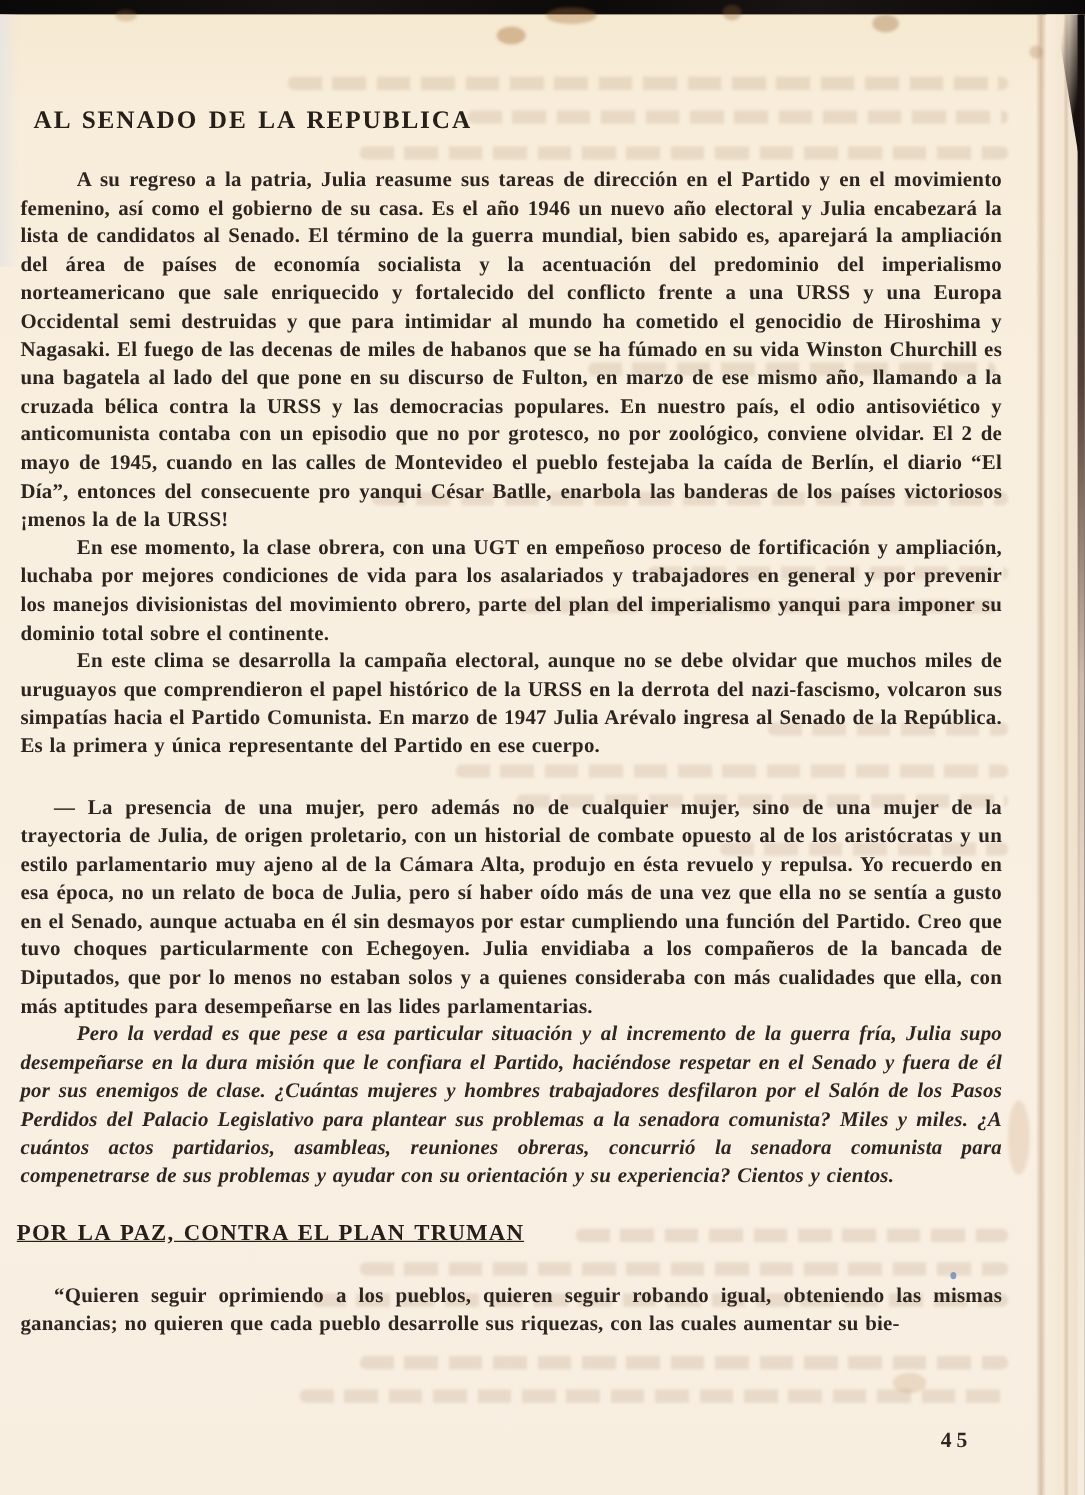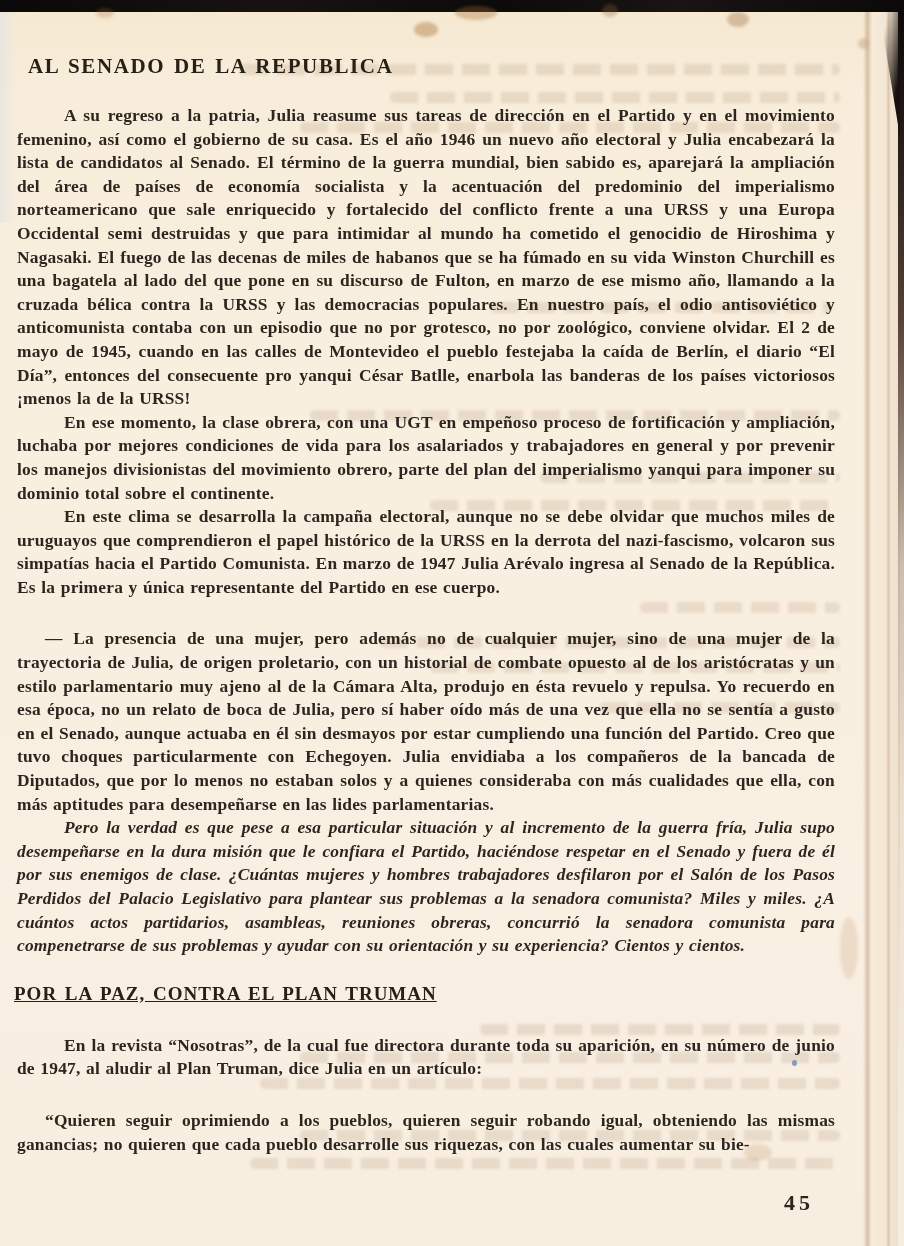--- a/index.html
+++ b/index.html
@@ -70,40 +70,40 @@
   .s5{left:858px;top:26px;width:11px;height:11px;background:rgba(150,100,50,.25);}
   .s6{left:840px;top:905px;width:18px;height:62px;background:rgba(195,152,110,.22);}
   .s7{left:744px;top:1132px;width:28px;height:17px;background:rgba(200,160,120,.28);}
   .s8{left:96px;top:-4px;width:18px;height:10px;background:rgba(160,110,55,.25);}
   .speck-blue{position:absolute;left:792px;top:1048px;width:5px;height:6px;border-radius:50%;
     background:#4a74b8;opacity:.65;filter:blur(.4px);}
 
   
   .content{
     position:absolute;left:17px;top:0;width:818px;
-    padding-top:42px;
+    padding-top:76px;
     color:#2d2620;
     font-size:17.4px;line-height:23.6px;font-weight:700;
     text-align:justify;
     letter-spacing:.2px;word-spacing:1px;
   }
   .h{
     font-weight:700;color:#272019;
     font-size:21px;line-height:24px;letter-spacing:1.6px;
     text-align:left;word-spacing:2px;
   }
   .h1{margin:0 0 26px 11px;}
   .h2{margin:24px 0 28px -3px;font-size:19px;letter-spacing:1px;text-decoration:underline;}
   .para{margin:0;text-indent:47px;}
   .quote{text-indent:28px;margin-top:28px;}
   .after-quote{margin-top:0;font-style:italic;}
 
   .page-number{
     position:absolute;left:784px;top:1178px;
-    color:#2d2620;font-size:22px;font-weight:700;letter-spacing:4px;
+    color:#2d2620;font-size:18px;font-weight:700;letter-spacing:4px;
   }
 </style>
 </head>
 <body>
 
 <div class="scan">
 
   <div class="top-band"></div>
 
   <div class="page">
@@ -140,21 +140,20 @@
       <div class="h h1">AL SENADO DE LA REPUBLICA</div>
 
       <p class="para">A su regreso a la patria, Julia reasume sus tareas de dirección en el Partido y en el movimiento femenino, así como el gobierno de su casa. Es el año 1946 un nuevo año electoral y Julia encabezará la lista de candidatos al Senado. El término de la guerra mundial, bien sabido es, aparejará la ampliación del área de países de economía socialista y la acentuación del predominio del imperialismo norteamericano que sale enriquecido y fortalecido del conflicto frente a una URSS y una Europa Occidental semi destruidas y que para intimidar al mundo ha cometido el genocidio de Hiroshima y Nagasaki. El fuego de las decenas de miles de habanos que se ha fúmado en su vida Winston Churchill es una bagatela al lado del que pone en su discurso de Fulton, en marzo de ese mismo año, llamando a la cruzada bélica contra la URSS y las democracias populares. En nuestro país, el odio antisoviético y anticomunista contaba con un episodio que no por grotesco, no por zoológico, conviene olvidar. El 2 de mayo de 1945, cuando en las calles de Montevideo el pueblo festejaba la caída de Berlín, el diario “El Día”, entonces del consecuente pro yanqui César Batlle, enarbola las banderas de los países victoriosos ¡menos la de la URSS!</p>
       <p class="para">En ese momento, la clase obrera, con una UGT en empeñoso proceso de fortificación y ampliación, luchaba por mejores condiciones de vida para los asalariados y trabajadores en general y por prevenir los manejos divisionistas del movimiento obrero, parte del plan del imperialismo yanqui para imponer su dominio total sobre el continente.</p>
       <p class="para">En este clima se desarrolla la campaña electoral, aunque no se debe olvidar que muchos miles de uruguayos que comprendieron el papel histórico de la URSS en la derrota del nazi-fascismo, volcaron sus simpatías hacia el Partido Comunista. En marzo de 1947 Julia Arévalo ingresa al Senado de la República. Es la primera y única representante del Partido en ese cuerpo.</p>
       <p class="para quote">— La presencia de una mujer, pero además no de cualquier mujer, sino de una mujer de la trayectoria de Julia, de origen proletario, con un historial de combate opuesto al de los aristócratas y un estilo parlamentario muy ajeno al de la Cámara Alta, produjo en ésta revuelo y repulsa. Yo recuerdo en esa época, no un relato de boca de Julia, pero sí haber oído más de una vez que ella no se sentía a gusto en el Senado, aunque actuaba en él sin desmayos por estar cumpliendo una función del Partido. Creo que tuvo choques particularmente con Echegoyen. Julia envidiaba a los compañeros de la bancada de Diputados, que por lo menos no estaban solos y a quienes consideraba con más cualidades que ella, con más aptitudes para desempeñarse en las lides parlamentarias.</p>
       <p class="para after-quote">Pero la verdad es que pese a esa particular situación y al incremento de la guerra fría, Julia supo desempeñarse en la dura misión que le confiara el Partido, haciéndose respetar en el Senado y fuera de él por sus enemigos de clase. ¿Cuántas mujeres y hombres trabajadores desfilaron por el Salón de los Pasos Perdidos del Palacio Legislativo para plantear sus problemas a la senadora comunista?  Miles y miles. ¿A cuántos actos partidarios, asambleas, reuniones obreras, concurrió la senadora comunista para compenetrarse de sus problemas y ayudar con su orientación y su experiencia?  Cientos y cientos.</p>
 
       <div class="h h2">POR LA PAZ, CONTRA EL PLAN TRUMAN</div>
 
-      <p class="para">En la revista “Nosotras”, de la cual fue directora durante toda su aparición, en su número de junio de 1947, al aludir al Plan Truman, dice Julia en un artículo:</p>
       <p class="para quote">“Quieren seguir oprimiendo a los pueblos, quieren seguir robando igual, obteniendo las mismas ganancias; no quieren que cada pueblo desarrolle sus riquezas, con las cuales aumentar su bie-</p>
     </div>
 
     <div class="page-number">45</div>
 
     <div class="edge-fold1"></div>
     <div class="edge-strip"></div>
     <div class="edge-fold2"></div>
     <div class="edge-dark"></div>
     <div class="corner-wedge"></div>

